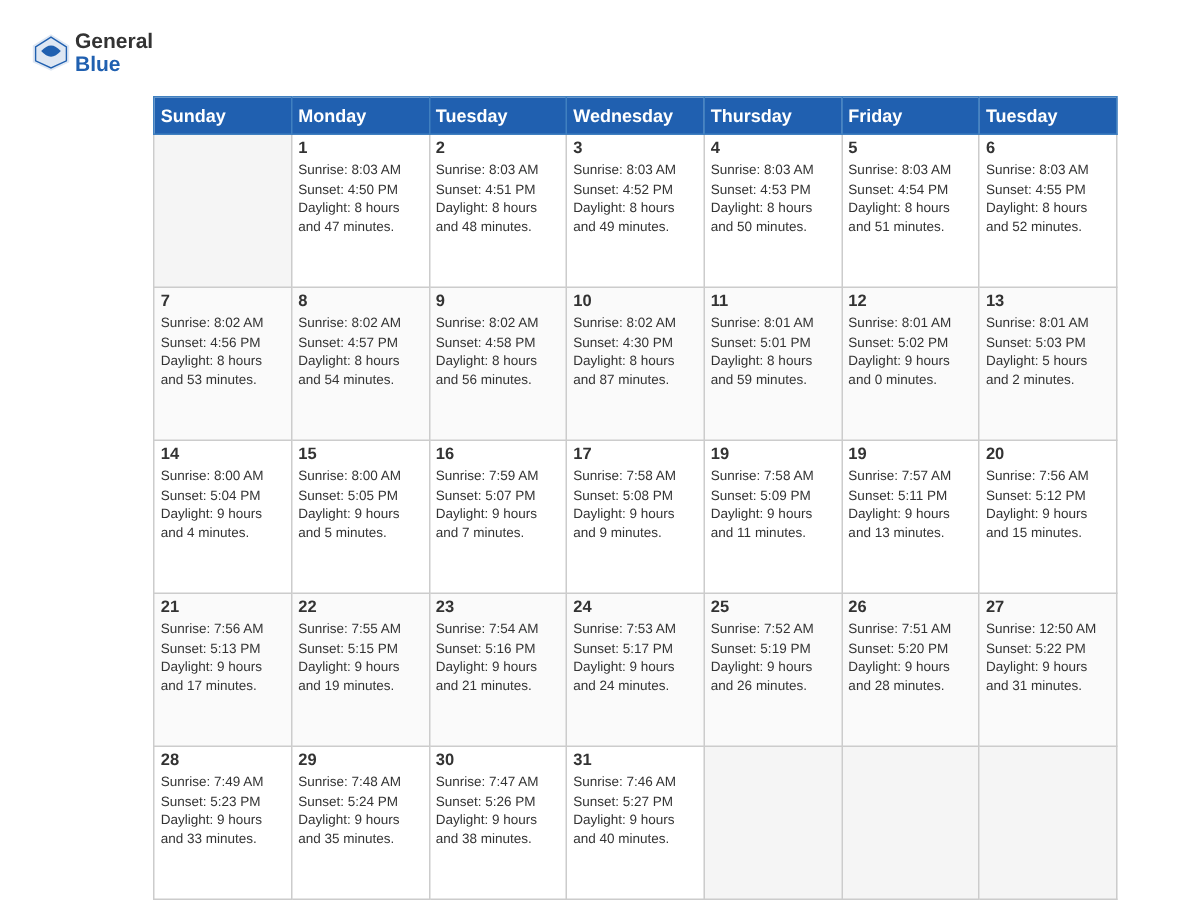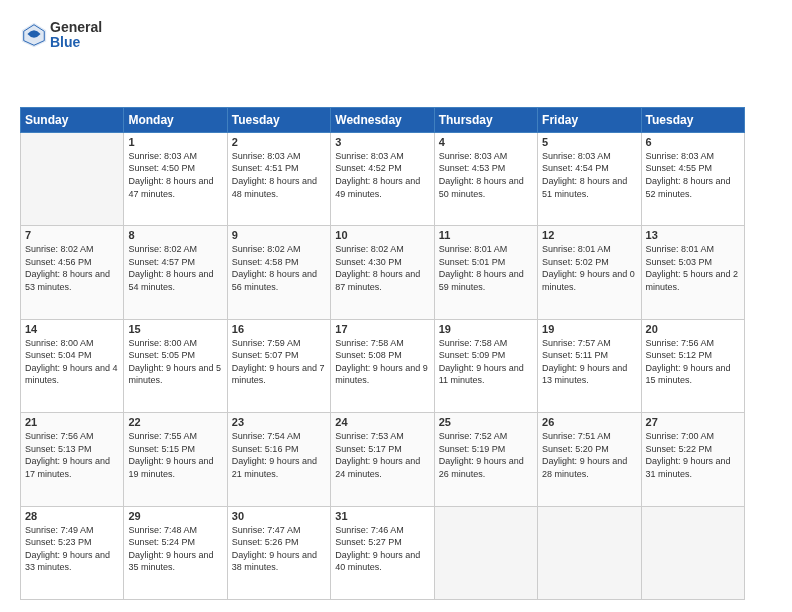--- a/index.html
+++ b/index.html
@@ -8,21 +8,21 @@
       background: #fff;
       width: 792px;
       height: 612px;
       overflow: hidden;
     }
     .page {
       width: 765px;
       height: 612px;
       padding: 16px 20px 12px 20px;
       display: flex;
-      flex-direction: column;
+      flex-direction: row;
     }
     .header {
       display: flex;
       align-items: flex-start;
       justify-content: space-between;
       margin-bottom: 8px;
     }
     .logo {
       display: flex;
       align-items: center;
@@ -244,21 +244,21 @@
           <td>
             <span class="day-num">25</span>
             <div class="day-info"><span>Sunrise: 7:52 AM</span><br><span>Sunset: 5:19 PM</span><br><span>Daylight: 9 hours and 26 minutes.</span></div>
           </td>
           <td>
             <span class="day-num">26</span>
             <div class="day-info"><span>Sunrise: 7:51 AM</span><br><span>Sunset: 5:20 PM</span><br><span>Daylight: 9 hours and 28 minutes.</span></div>
           </td>
           <td>
             <span class="day-num">27</span>
-            <div class="day-info"><span>Sunrise: 7:00 AM</span><br><span>Sunset: 5:22 PM</span><br><span>Daylight: 9 hours and 31 minutes.</span></div>
+            <div class="day-info"><span>Sunrise: 12:50 AM</span><br><span>Sunset: 5:22 PM</span><br><span>Daylight: 9 hours and 31 minutes.</span></div>
           </td>
         </tr>
         <tr>
           <td>
             <span class="day-num">28</span>
             <div class="day-info"><span>Sunrise: 7:49 AM</span><br><span>Sunset: 5:23 PM</span><br><span>Daylight: 9 hours and 33 minutes.</span></div>
           </td>
           <td>
             <span class="day-num">29</span>
             <div class="day-info"><span>Sunrise: 7:48 AM</span><br><span>Sunset: 5:24 PM</span><br><span>Daylight: 9 hours and 35 minutes.</span></div>

